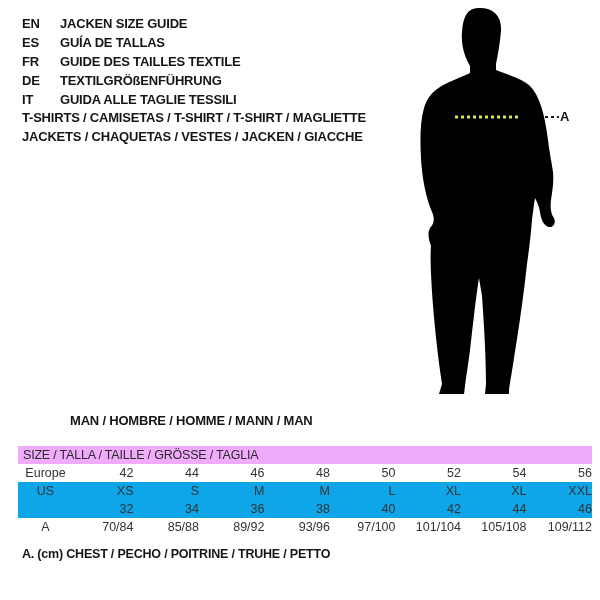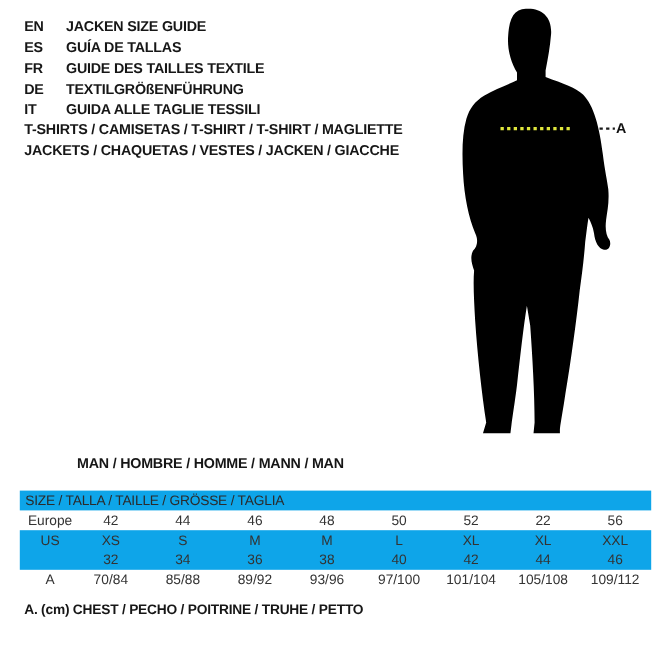--- a/index.html
+++ b/index.html
@@ -20,27 +20,27 @@
   
   .figure-svg{left:418px;top:6px;}
   .measure-label{left:560px;top:109px;font-size:13px;font-weight:600;color:#111;}
 
   
   .section-title{left:22px;top:413px;font-size:13px;font-weight:bold;letter-spacing:-0.2px;padding-left:48px;}
 
   
   .size-table{left:18px;top:446px;width:574px;font-size:12.5px;color:#333;}
   .t-header{
-    height:18px;line-height:18px;background:#0ea5e9;color:#2b2b2b;
+    height:18px;line-height:18px;background:#f0abfc;color:#2b2b2b;
     padding-left:5px;letter-spacing:-0.2px;
   }
   .t-row{display:grid;grid-template-columns:50px repeat(8,1fr);height:18px;line-height:18px;}
   .t-row.alt{background:#0ea5e9;}
   .t-label{padding-left:5px;text-align:center;}
-  .t-cell{text-align:center;}
+  .t-cell{text-align:right;}
 
   
   .footnote{left:22px;top:547px;font-size:12.5px;font-weight:bold;letter-spacing:-0.2px;}
 </style>
 </head>
 <body>
 
 <div class="abs lang-list">
   <div class="lang-row">
     <span class="lang-code">EN</span>
@@ -114,21 +114,21 @@
   <div class="t-header">SIZE / TALLA / TAILLE / GRÖSSE / TAGLIA</div>
 
   <div class="t-row">
     <span class="t-label">Europe</span>
     <span class="t-cell">42</span>
     <span class="t-cell">44</span>
     <span class="t-cell">46</span>
     <span class="t-cell">48</span>
     <span class="t-cell">50</span>
     <span class="t-cell">52</span>
-    <span class="t-cell">22</span>
+    <span class="t-cell">54</span>
     <span class="t-cell">56</span>
   </div>
 
   <div class="t-row alt">
     <span class="t-label">US</span>
     <span class="t-cell">XS</span>
     <span class="t-cell">S</span>
     <span class="t-cell">M</span>
     <span class="t-cell">M</span>
     <span class="t-cell">L</span>

